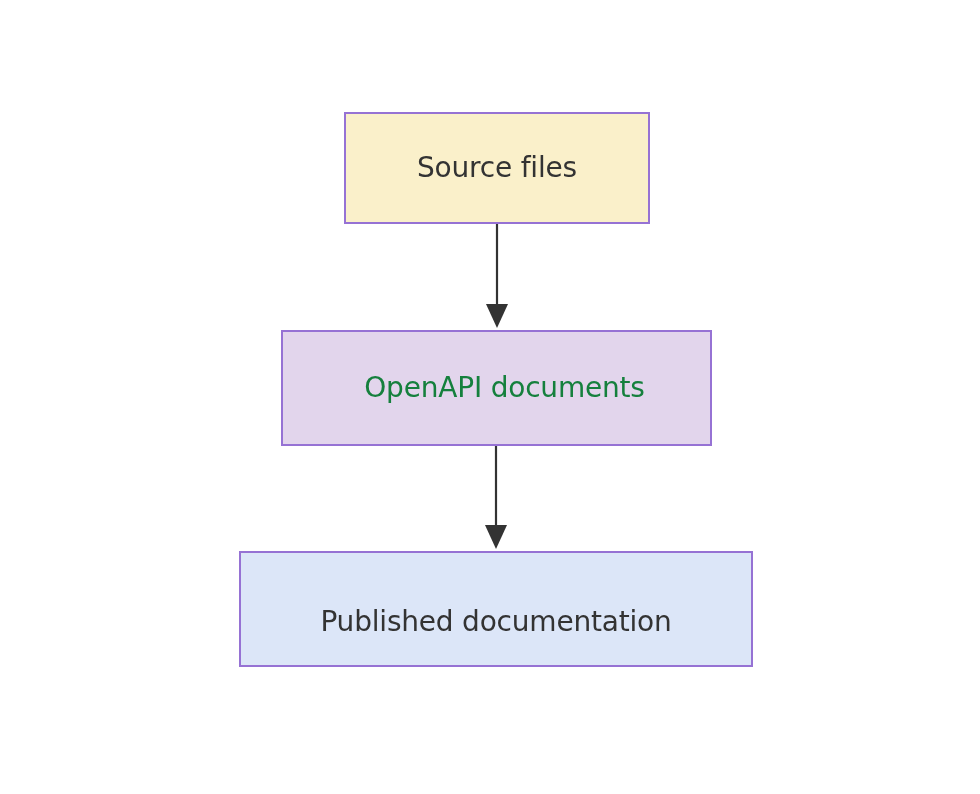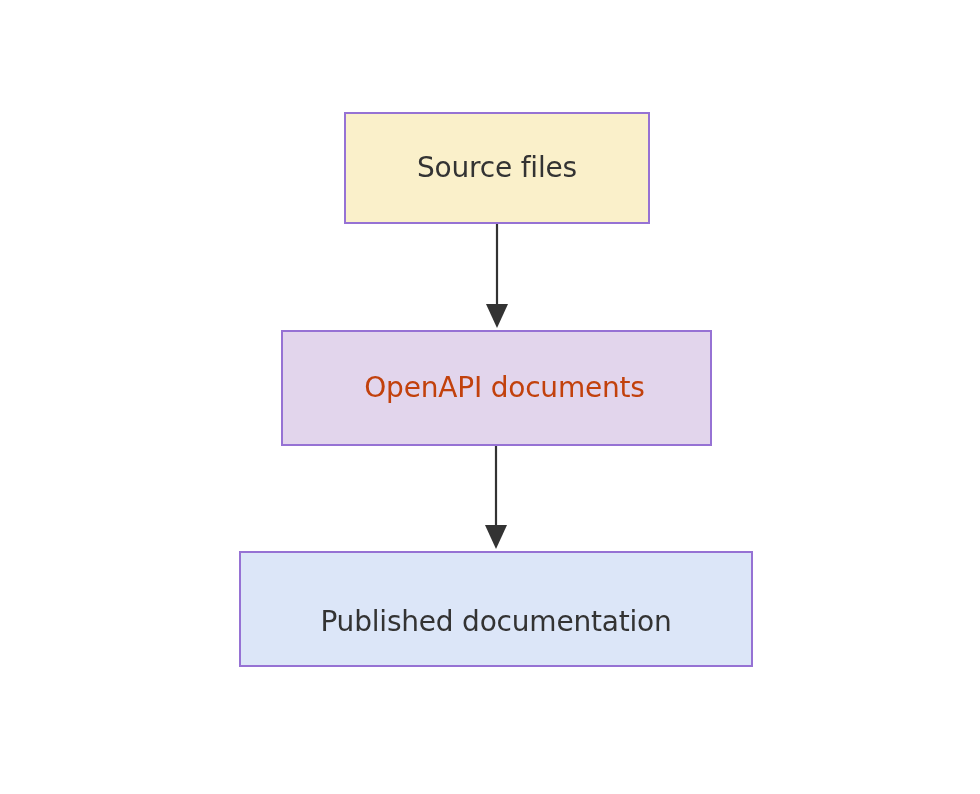--- a/index.html
+++ b/index.html
@@ -62,20 +62,20 @@
       <path d="M 496 446 L 496 527" stroke="#333333" stroke-width="2.2" fill="none"></path>
       <polygon points="485,525 507,525 496,549" fill="#333333"></polygon>
     </g>
   </svg>
 
   <div class="node-box" style="left:344px; top:112px; width:306px; height:112px; background:#faf0ca; border-color:#9672d4;">
     <span class="node-label" style="color:#333333;">Source files</span>
   </div>
 
   <div class="node-box" style="left:281px; top:330px; width:431px; height:116px; background:#e2d5ec; border-color:#9672d4;">
-    <span class="node-label" style="color:#c2410c;margin-left:16px;">OpenAPI documents</span>
+    <span class="node-label" style="color:#15803d;margin-left:16px;">OpenAPI documents</span>
   </div>
 
   <div class="node-box" style="left:239px; top:551px; width:514px; height:116px; background:#dce6f8; border-color:#9672d4;">
     <span class="node-label" style="color:#333333;margin-top:26px;">Published documentation</span>
   </div>
 
 </div>
 
 </body></html>

